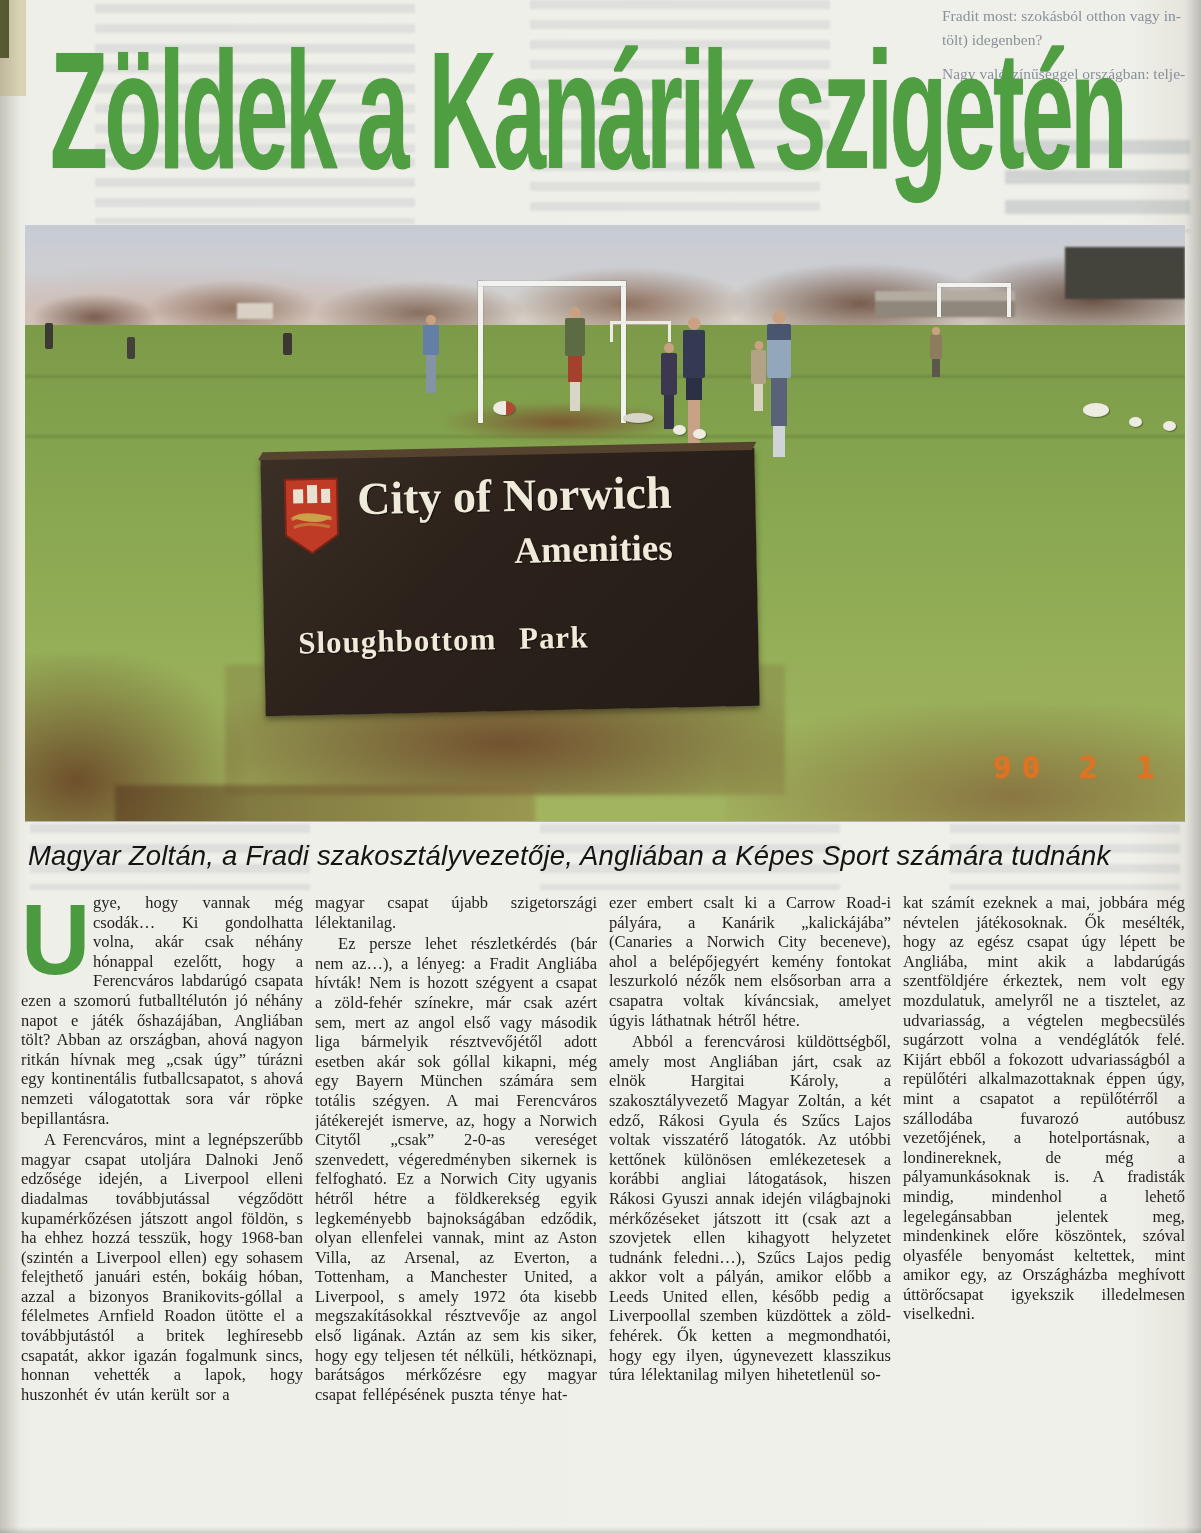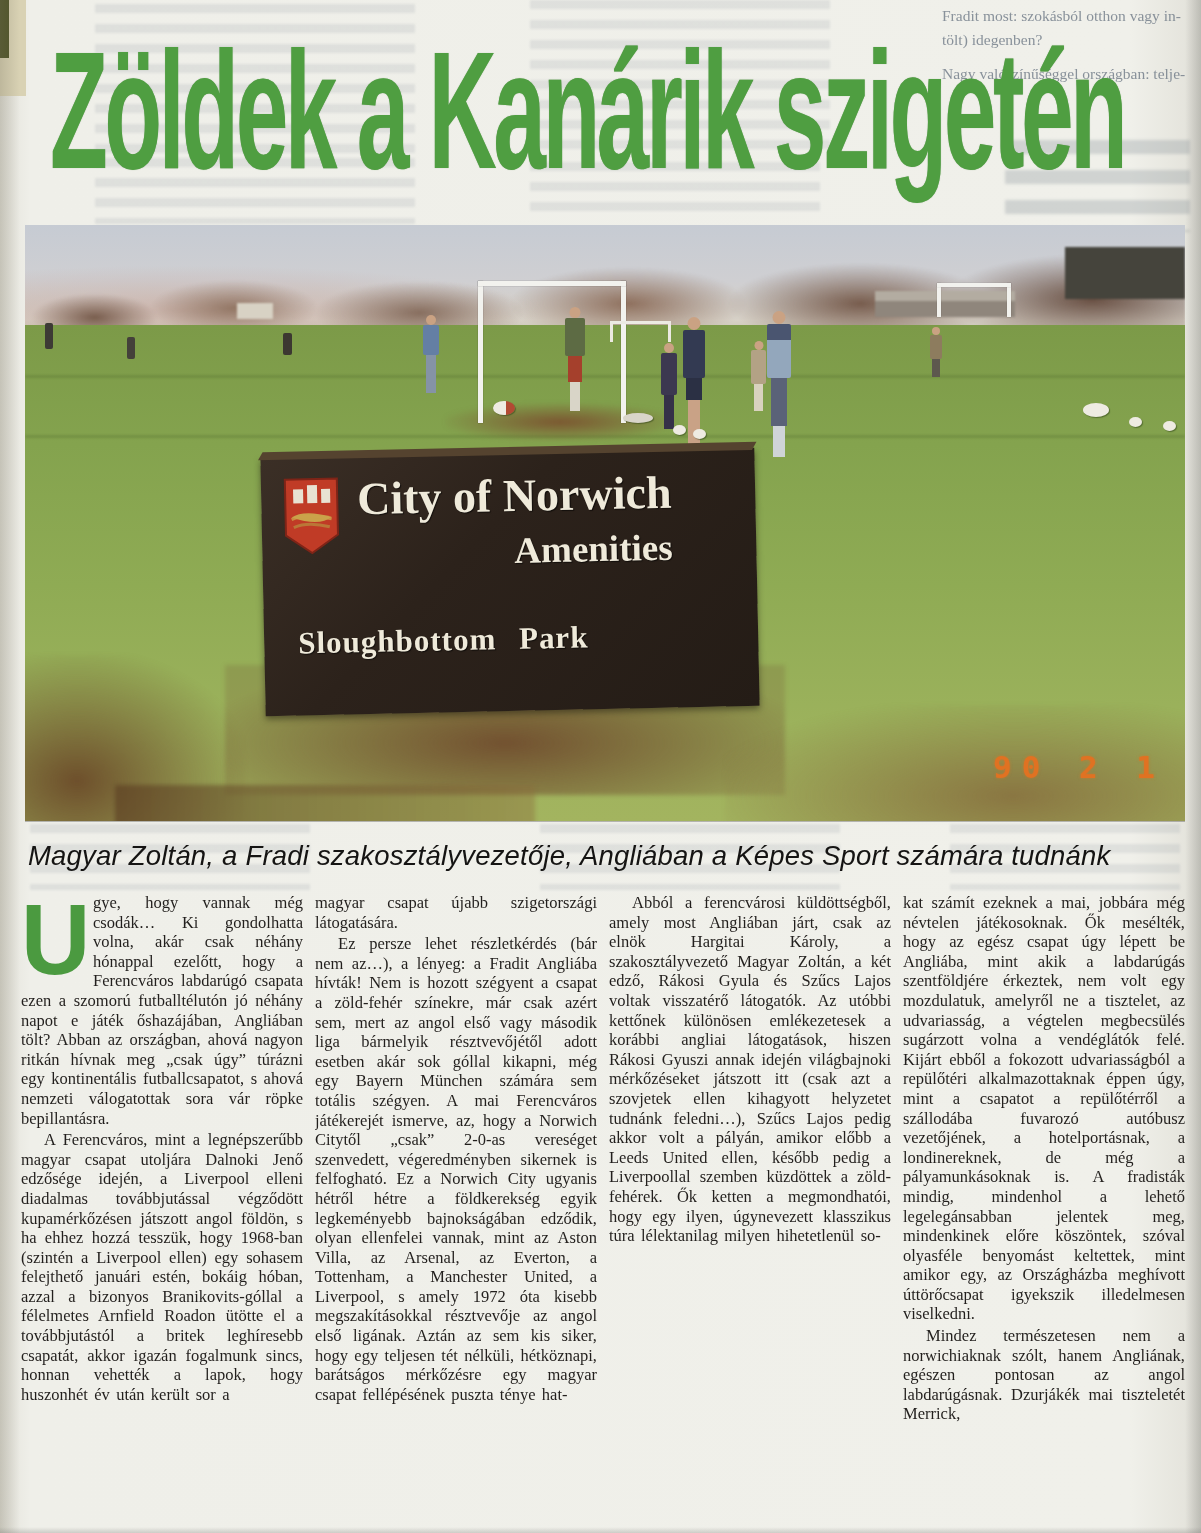--- a/index.html
+++ b/index.html
@@ -232,25 +232,25 @@
   </div>
 
   <div class="caption">Magyar Zoltán, a Fradi szakosztályvezetője, Angliában a Képes Sport számára tudnánk</div>
 
   <div class="columns">
     <div class="col">
       <p class="para"><span class="dropcap">U</span><span>gye, hogy vannak még csodák… Ki gondolhatta volna, akár csak néhány hónappal ezelőtt, hogy a Ferencváros labdarúgó csapata ezen a szomorú futballtélutón jó néhány napot e játék őshazájában, Angliában tölt? Abban az országban, ahová nagyon ritkán hívnak meg „csak úgy” túrázni egy kontinentális futballcsapatot, s ahová nemzeti válogatottak sora vár röpke bepillantásra.</span></p>
       <p class="para indent">A Ferencváros, mint a legnépszerűbb magyar csapat utoljára Dalnoki Jenő edzősége idején, a Liverpool elleni diadalmas továbbjutással végződött kupamérkőzésen játszott angol földön, s ha ehhez hozzá tesszük, hogy 1968-ban (szintén a Liverpool ellen) egy sohasem felejthető januári estén, bokáig hóban, azzal a bizonyos Branikovits-góllal a félelmetes Arnfield Roadon ütötte el a továbbjutástól a britek leghíresebb csapatát, akkor igazán fogalmunk sincs, honnan vehették a lapok, hogy huszonhét év után került sor a</p>
     </div>
     <div class="col">
-      <p class="para">magyar csapat újabb szigetországi látogatására.</p>
+      <p class="para">magyar csapat újabb szigetországi lélektanilag.</p>
       <p class="para indent">Ez persze lehet részletkérdés (bár nem az…), a lényeg: a Fradit Angliába hívták! Nem is hozott szégyent a csapat a zöld-fehér színekre, már csak azért sem, mert az angol első vagy második liga bármelyik résztvevőjétől adott esetben akár sok góllal kikapni, még egy Bayern München számára sem totális szégyen. A mai Ferencváros játékerejét ismerve, az, hogy a Norwich Citytől „csak” 2-0-as vereséget szenvedett, végeredményben sikernek is felfogható. Ez a Norwich City ugyanis hétről hétre a földkerekség egyik legkeményebb bajnokságában edződik, olyan ellenfelei vannak, mint az Aston Villa, az Arsenal, az Everton, a Tottenham, a Manchester United, a Liverpool, s amely 1972 óta kisebb megszakításokkal résztvevője az angol első ligának. Aztán az sem kis siker, hogy egy teljesen tét nélküli, hétköznapi, barátságos mérkőzésre egy magyar csapat fellépésének puszta ténye hat-</p>
     </div>
     <div class="col">
+      <p class="para">ezer embert csalt ki a Carrow Road-i pályára, a Kanárik „kalickájába” (Canaries a Norwich City beceneve), ahol a belépőjegyért kemény fontokat leszurkoló nézők nem elsősorban arra a csapatra voltak kíváncsiak, amelyet úgyis láthatnak hétről hétre.</p>
       <p class="para indent">Abból a ferencvárosi küldöttségből, amely most Angliában járt, csak az elnök Hargitai Károly, a szakosztályvezető Magyar Zoltán, a két edző, Rákosi Gyula és Szűcs Lajos voltak visszatérő látogatók. Az utóbbi kettőnek különösen emlékezetesek a korábbi angliai látogatások, hiszen Rákosi Gyuszi annak idején világbajnoki mérkőzéseket játszott itt (csak azt a szovjetek ellen kihagyott helyzetet tudnánk feledni…), Szűcs Lajos pedig akkor volt a pályán, amikor előbb a Leeds United ellen, később pedig a Liverpoollal szemben küzdöttek a zöld-fehérek. Ők ketten a megmondhatói, hogy egy ilyen, úgynevezett klasszikus túra lélektanilag milyen hihetetlenül so-</p>
     </div>
     <div class="col">
       <p class="para">kat számít ezeknek a mai, jobbára még névtelen játékosoknak. Ők mesélték, hogy az egész csapat úgy lépett be Angliába, mint akik a labdarúgás szentföldjére érkeztek, nem volt egy mozdulatuk, amelyről ne a tisztelet, az udvariasság, a végtelen megbecsülés sugárzott volna a vendéglátók felé. Kijárt ebből a fokozott udvariasságból a repülőtéri alkalmazottaknak éppen úgy, mint a csapatot a repülőtérről a szállodába fuvarozó autóbusz vezetőjének, a hotelportásnak, a londinereknek, de még a pályamunkásoknak is. A fradisták mindig, mindenhol a lehető legelegánsabban jelentek meg, mindenkinek előre köszöntek, szóval olyasféle benyomást keltettek, mint amikor egy, az Országházba meghívott úttörőcsapat igyekszik illedelmesen viselkedni.</p>
-      <p class="para indent">Mindez természetesen nem a norwichiaknak szólt, hanem Angliának, egészen pontosan az angol labdarúgásnak. Dzurjákék mai tiszteletét Merrick,</p>
     </div>
   </div>
 
 </div>
 
 </body></html>

